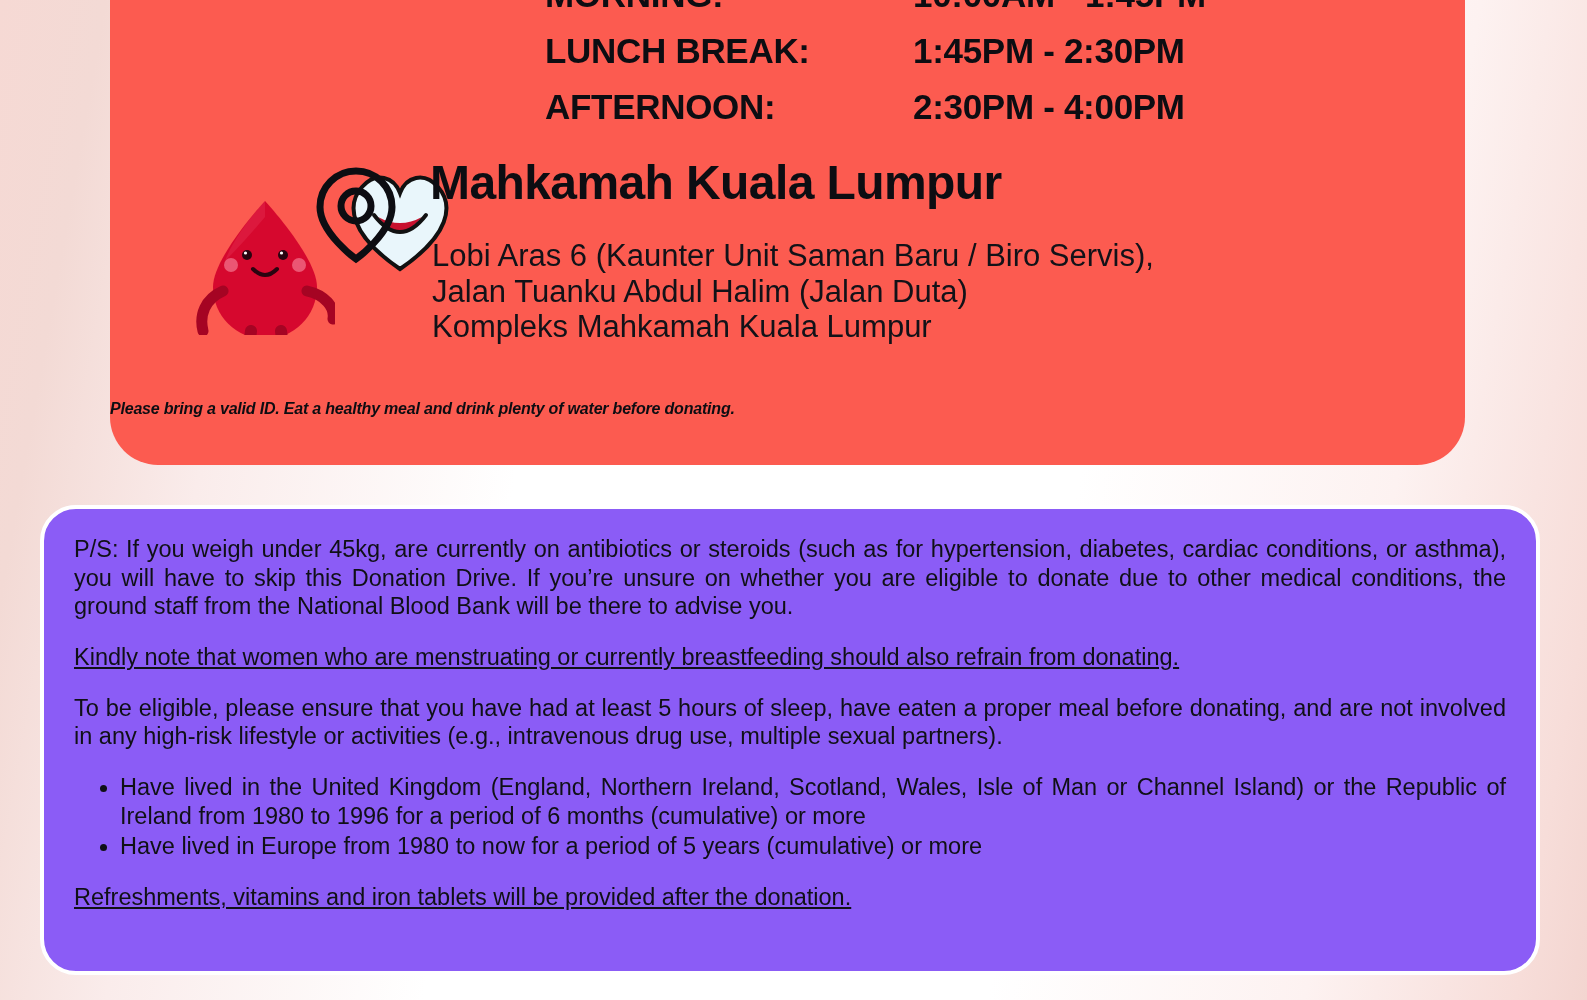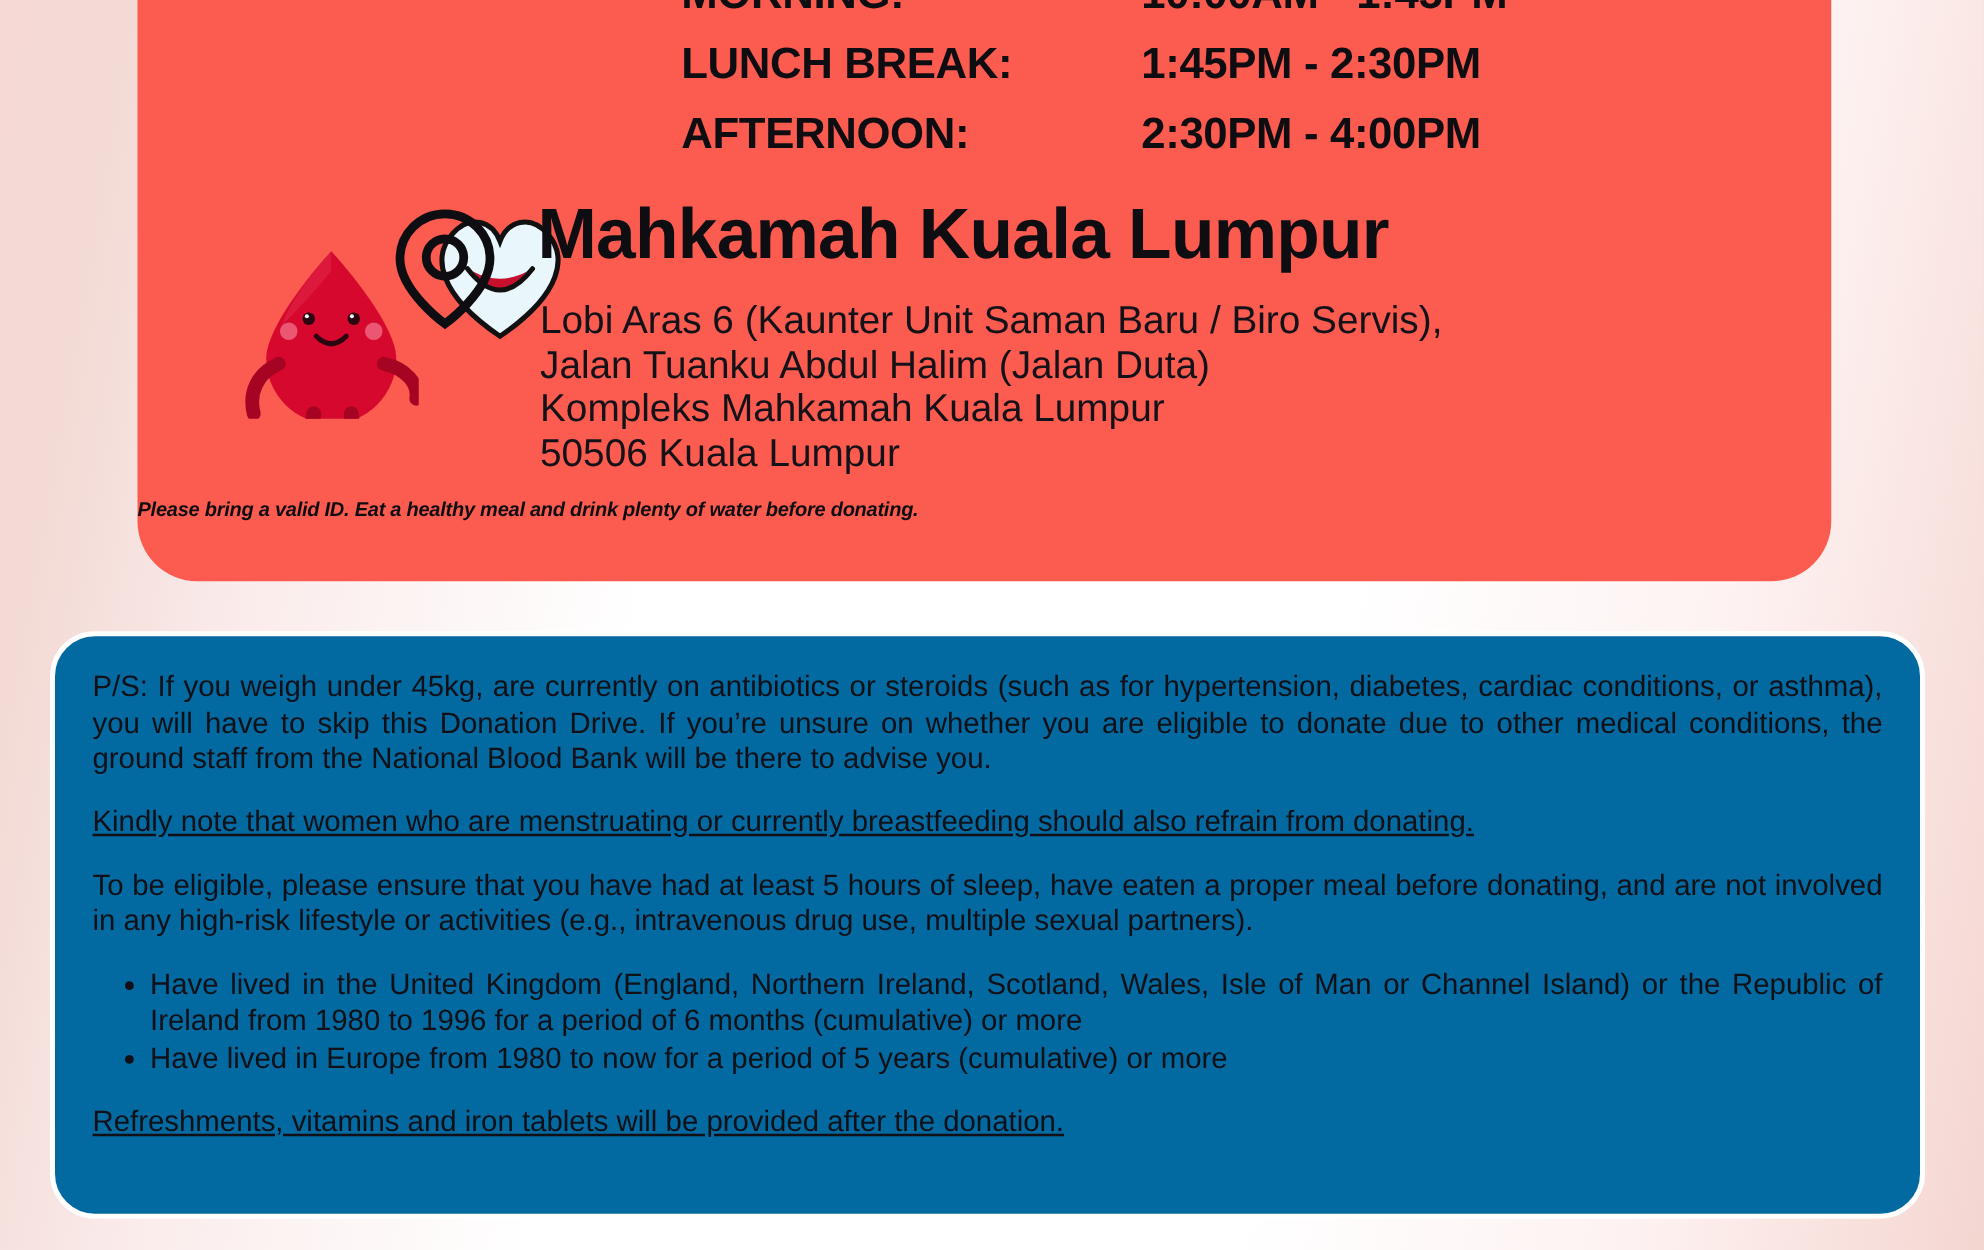--- a/index.html
+++ b/index.html
@@ -86,21 +86,21 @@
     position: absolute;
     left: 0px;
     top: 5px;
     width: 92px;
     height: 100px;
   }
   .loc-title {
     position: absolute;
     left: 120px;
     top: -2px;
-    font-size: 57px;
+    font-size: 48px;
     font-weight: 700;
     color: #0d0d12;
     letter-spacing: -0.6px;
     line-height: 1.05;
   }
   .loc-lines {
     position: absolute;
     left: 122px;
     top: 78px;
     font-size: 31px;
@@ -123,21 +123,21 @@
     letter-spacing: -0.2px;
   }
 
   
   .bottom-card {
     position: absolute;
     left: 40px;
     top: 505px;
     width: 1500px;
     height: 470px;
-    background: #0369a1;
+    background: #8b5cf6;
     border: 4px solid #ffffff;
     border-radius: 36px;
     padding: 26px 30px 10px 30px;
     overflow: hidden;
   }
   .bottom-card p {
     margin: 0 0 22px 0;
     font-size: 23.5px;
     line-height: 1.22;
     color: #101016;
@@ -207,21 +207,20 @@
   <div class="loc-wrap">
     <svg class="pin-icon" viewBox="0 0 92 100">
       <path d="M46 6 C26 6 10 22 10 42 C10 68 46 94 46 94 C46 94 82 68 82 42 C82 22 66 6 46 6 Z" fill="none" stroke="#0d0d12" stroke-width="7"></path>
       <circle cx="46" cy="41" r="15" fill="none" stroke="#0d0d12" stroke-width="7"></circle>
     </svg>
     <div class="loc-title">Mahkamah Kuala Lumpur</div>
     <div class="loc-lines">
       <div>Lobi Aras 6 (Kaunter Unit Saman Baru / Biro Servis),</div>
       <div>Jalan Tuanku Abdul Halim (Jalan Duta)</div>
       <div>Kompleks Mahkamah Kuala Lumpur</div>
-      <div>50506 Kuala Lumpur</div>
     </div>
   </div>
 
   <div class="note">Please bring a valid ID. Eat a healthy meal and drink plenty of water before donating.</div>
 </div>
 
 <div class="bottom-card">
   <p>P/S: If you weigh under 45kg, are currently on antibiotics or steroids (such as for hypertension, diabetes, cardiac conditions, or asthma), you will have to skip this Donation Drive. If you’re unsure on whether you are eligible to donate due to other medical conditions, the ground staff from the National Blood Bank will be there to advise you.</p>
   <p class="nojust">Kindly note that women who are menstruating or currently breastfeeding should also refrain from donating.</p>
   <p>To be eligible, please ensure that you have had at least 5 hours of sleep, have eaten a proper meal before donating, and are not involved in any high-risk lifestyle or activities (e.g., intravenous drug use, multiple sexual partners).</p>

